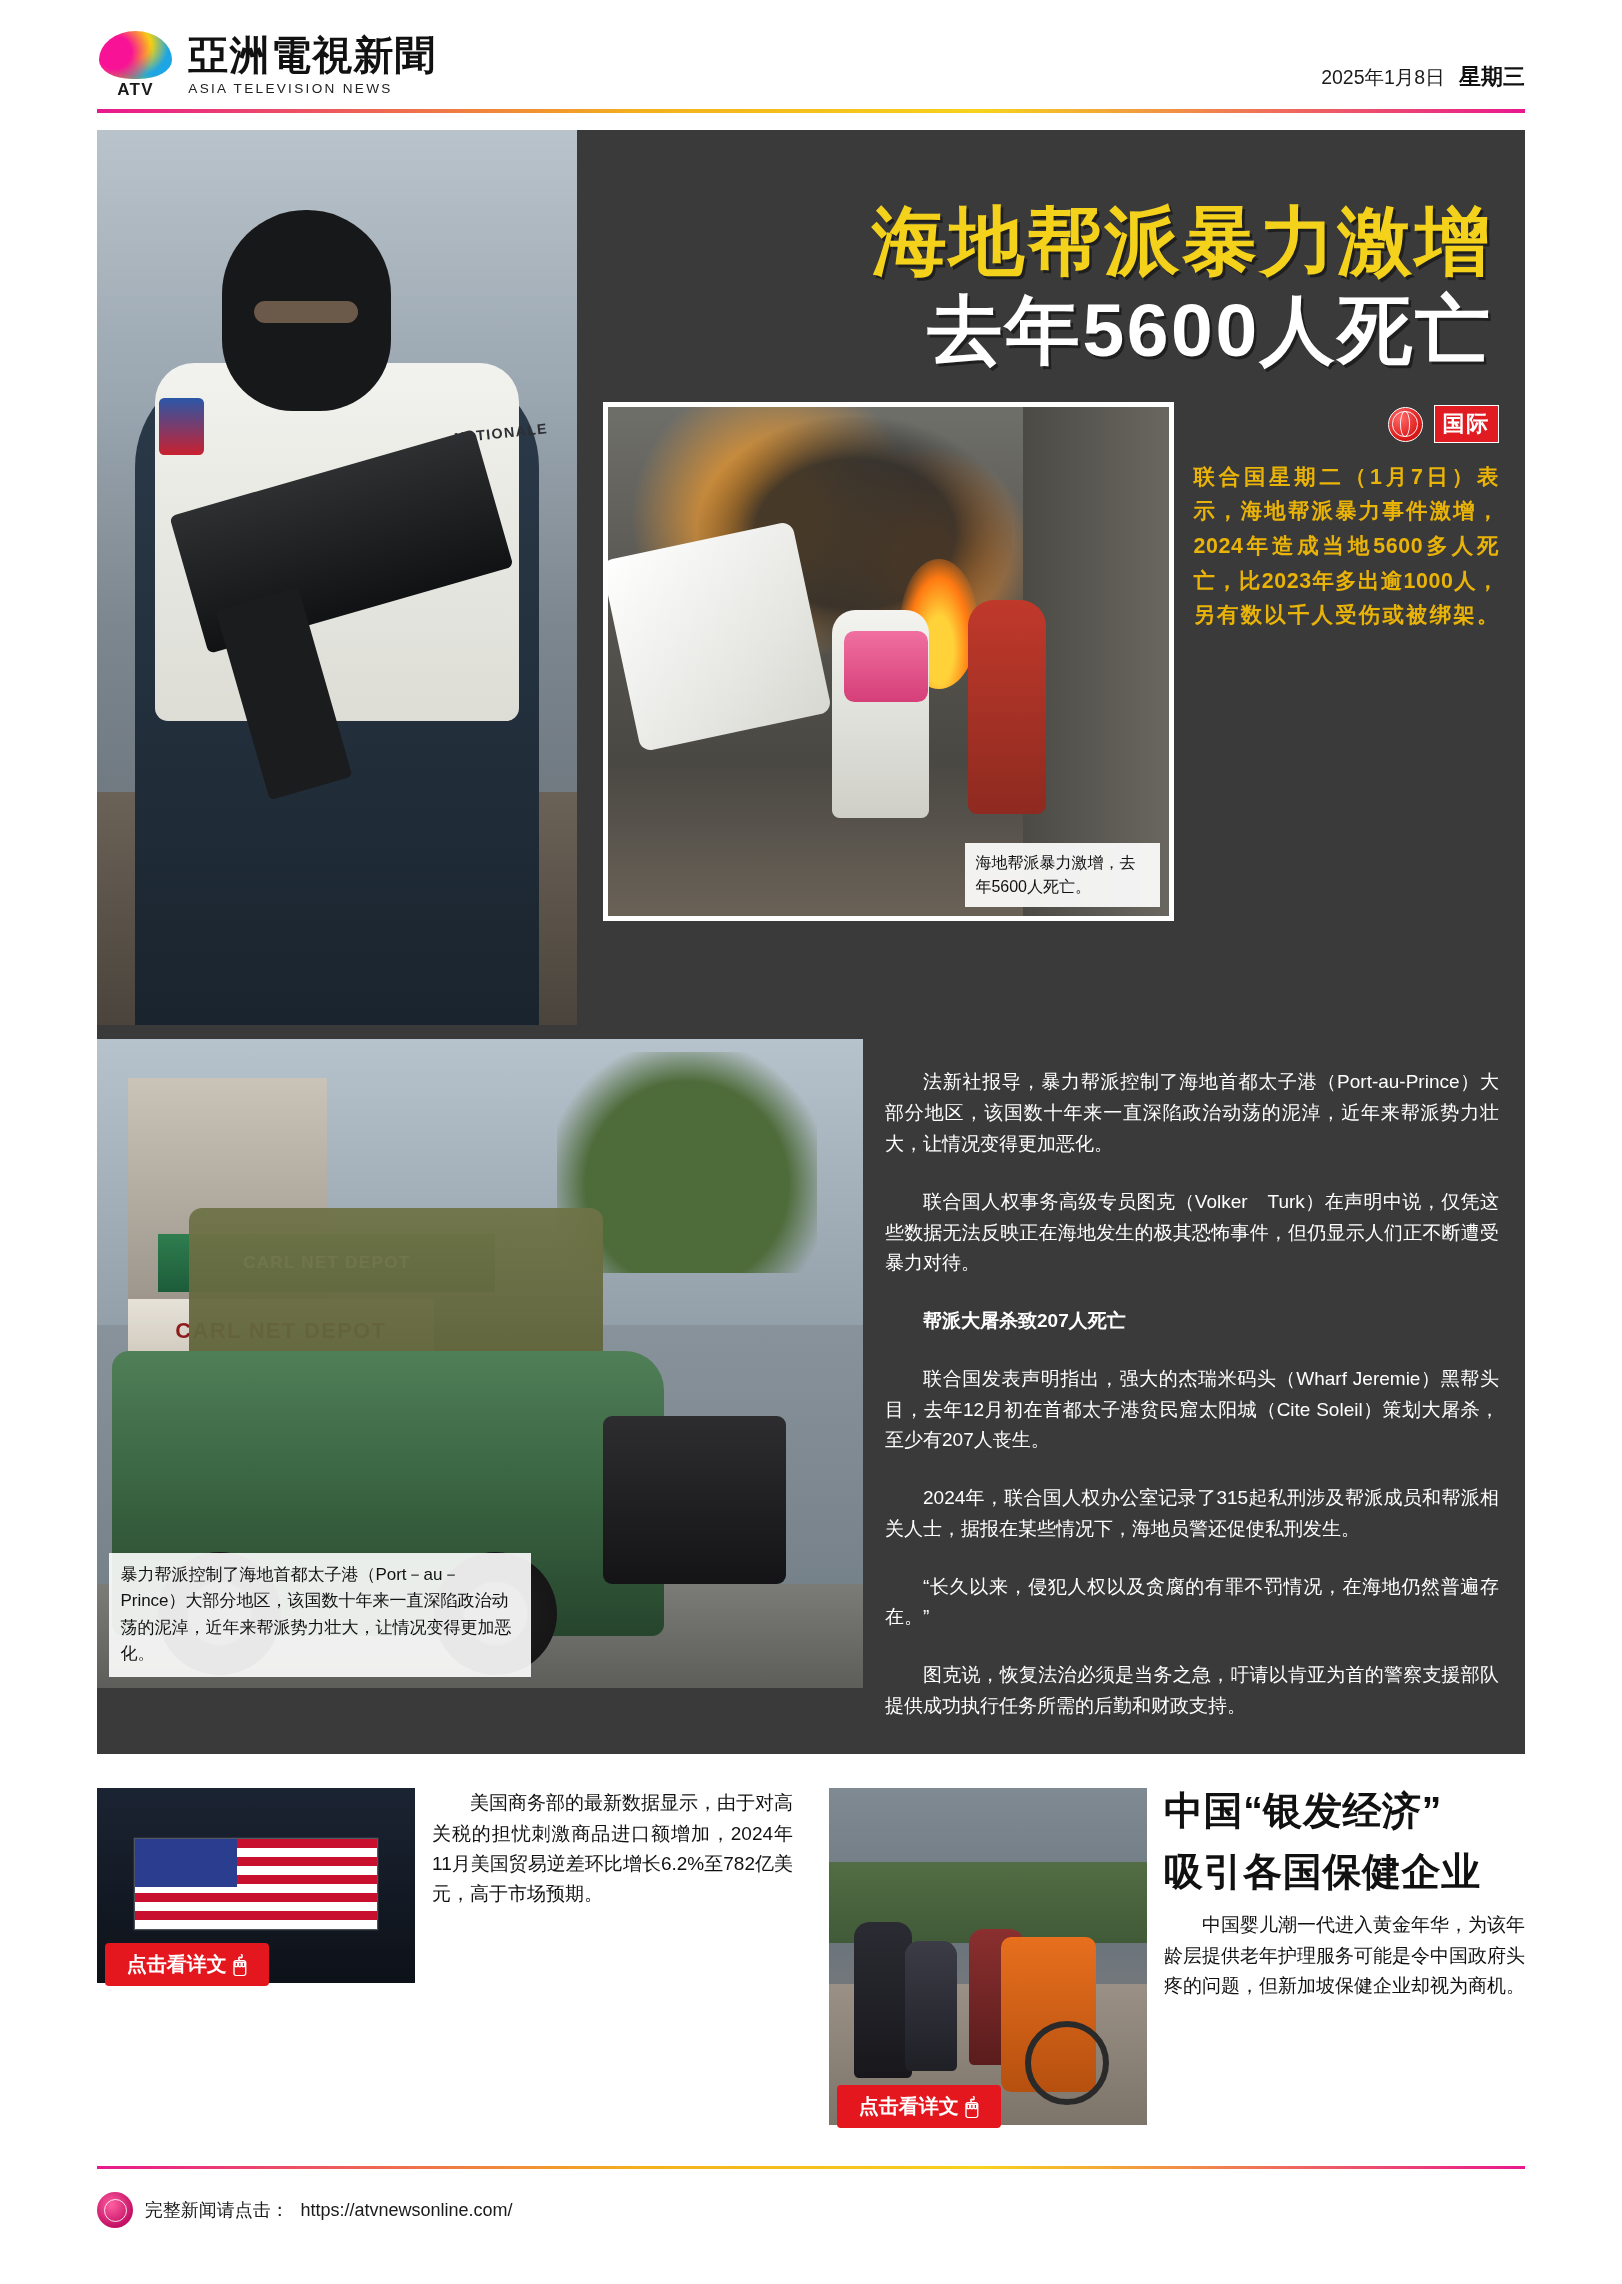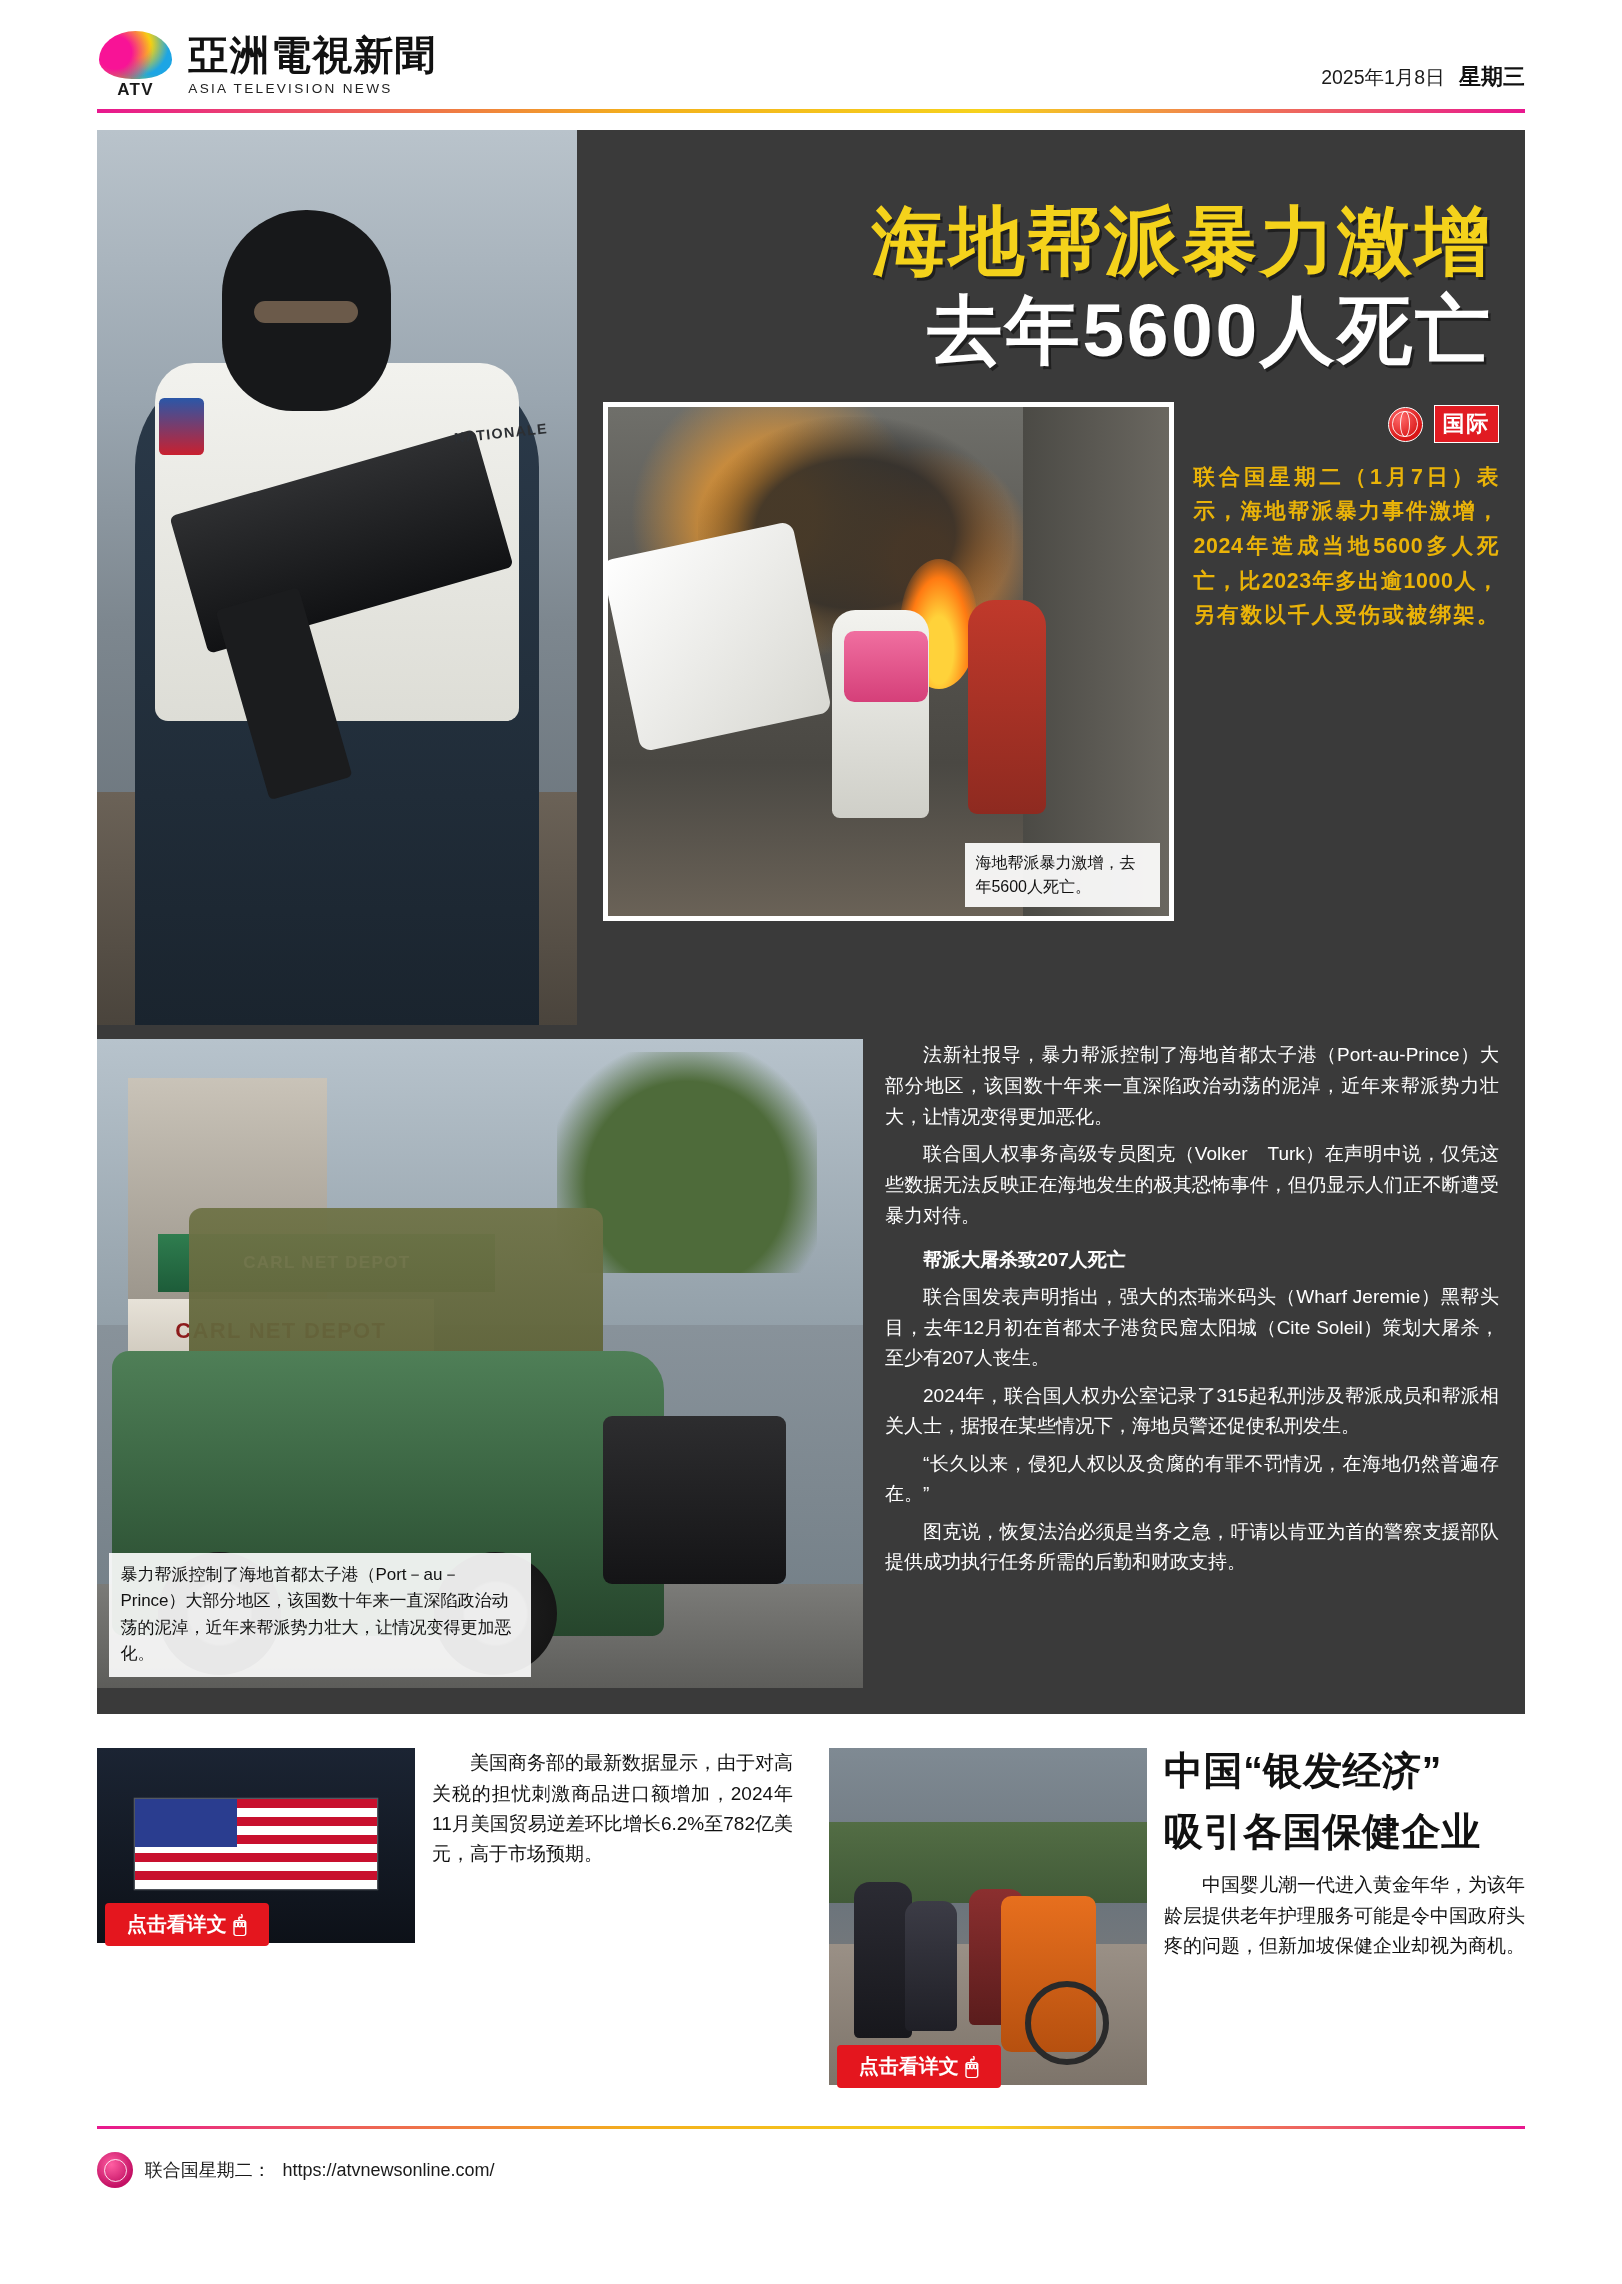--- a/index.html
+++ b/index.html
@@ -226,21 +226,21 @@
     background: linear-gradient(180deg,#2d2d2f,#141416); border-radius: 9px; }
   .photo2-caption {
     position: absolute; left: 11.7px; bottom: 11.7px;
     background: rgba(255,255,255,.9); color:#111;
     font-size: 17px; line-height: 1.55; padding: 9px 11.7px; max-width: 422px;
   }
 
   .body-col { flex: 1; padding-top: 1.3px; }
   .body-col p {
     font-size: 19px; line-height: 1.62; color: #fff;
-    text-align: justify; text-indent: 2em; margin-bottom: 6.5px;
+    text-align: justify; text-indent: 2em; margin-bottom: 6.5px; margin-top: 27px;
   }
   .subhead {
     font-size: 26px; font-weight: 800; color: #f4d21b;
     margin: 13px 0 9px 0; text-indent: 0;
   }
 
   
   .bottom {
     display: flex; gap: 36px; margin-top: 34px; padding-bottom: 13px;
   }
@@ -458,19 +458,19 @@
           <div class="story-text">中国婴儿潮一代进入黄金年华，为该年龄层提供老年护理服务可能是令中国政府头疼的问题，但新加坡保健企业却视为商机。</div>
         </div>
       </div>
     </div>
   </div>
 
   <div class="footer">
     <div class="rule thin"></div>
     <div class="footer-row">
       <div class="footer-logo"></div>
-      <div class="footer-text">联合国星期二：</div>
+      <div class="footer-text">完整新闻请点击：</div>
       <div class="footer-url">https://atvnewsonline.com/</div>
     </div>
   </div>
 
 </div>
 
 
 </body></html>

